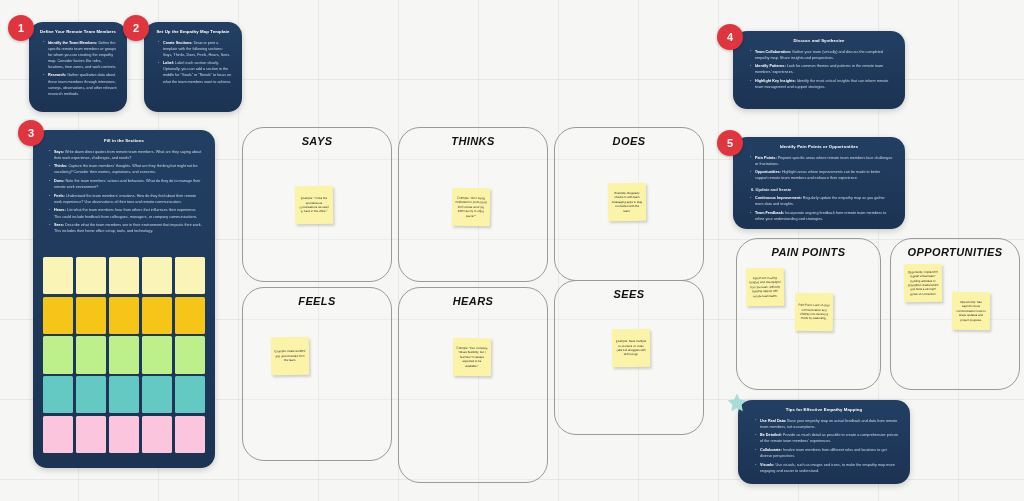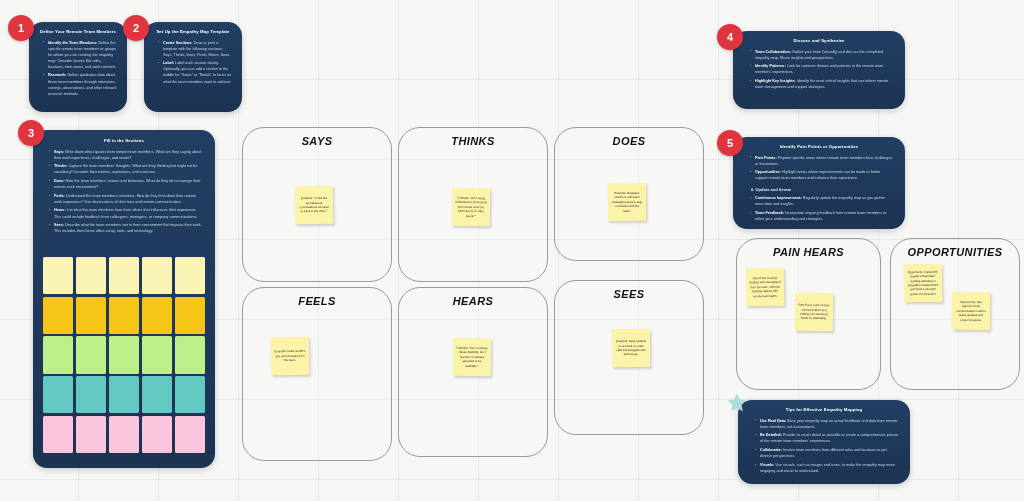--- a/index.html
+++ b/index.html
@@ -224,42 +224,42 @@
   <div class="frame" style="left:398px;top:127px;width:150px;height:155px;">
     <div class="frame-title">THINKS</div>
     <div class="note" style="left:53px;top:60px;width:38px;height:38px;transform:rotate(1deg);">Example: "Am I being evaluated for promotions and remote work the same as my in-office peers?"</div>
   </div>
 
   <div class="frame" style="left:242px;top:127px;width:150px;height:155px;">
     <div class="frame-title">SAYS</div>
     <div class="note" style="left:52px;top:58px;width:38px;height:38px;transform:rotate(-0.6deg);">Example: "I miss the spontaneous conversations we used to have in the office."</div>
   </div>
 
-  <div class="frame" style="left:554px;top:127px;width:150px;height:134px;">
+  <div class="frame" style="left:554px;top:127px;width:150px;height:154px;">
     <div class="frame-title">DOES</div>
     <div class="note" style="left:53px;top:55px;width:38px;height:38px;transform:rotate(-0.4deg);">Example: Regularly checks in with team messaging apps to stay connected with the team.</div>
   </div>
 
   <div class="frame" style="left:242px;top:287px;width:150px;height:174px;">
     <div class="frame-title">FEELS</div>
     <div class="note" style="left:28px;top:49px;width:38px;height:38px;transform:rotate(-0.8deg);">Example: Feels isolated and disconnected from the team.</div>
   </div>
 
-  <div class="frame" style="left:398px;top:287px;width:150px;height:170px;">
+  <div class="frame" style="left:398px;top:287px;width:150px;height:196px;">
     <div class="frame-title">HEARS</div>
     <div class="note" style="left:54px;top:50px;width:38px;height:38px;transform:rotate(0.6deg);">Example: "Our company values flexibility, but I feel like I'm always expected to be available."</div>
   </div>
 
   <div class="frame" style="left:554px;top:280px;width:150px;height:155px;">
     <div class="frame-title">SEES</div>
     <div class="note" style="left:57px;top:48px;width:38px;height:38px;transform:rotate(-0.5deg);">Example: Sees multiple co-workers on video calls but struggles with technology.</div>
   </div>
 
   <div class="frame" style="left:736px;top:238px;width:145px;height:152px;">
-    <div class="frame-title">PAIN HEARS</div>
+    <div class="frame-title">PAIN POINTS</div>
     <div class="note" style="left:9px;top:29px;width:38px;height:38px;transform:rotate(-1deg);">Pain Point: Feeling isolated and disengaged from the team; difficulty building rapport with remote teammates.</div>
     <div class="note" style="left:58px;top:54px;width:38px;height:38px;transform:rotate(0.8deg);">Pain Point: Lack of clear communication and visibility into decisions made by leadership.</div>
   </div>
 
   <div class="frame" style="left:890px;top:238px;width:130px;height:152px;">
     <div class="frame-title">OPPORTUNITIES</div>
     <div class="note" style="left:13px;top:25px;width:38px;height:38px;transform:rotate(-0.7deg);">Opportunity: Implement regular virtual team-building activities to strengthen relationships and build a stronger sense of connection.</div>
     <div class="note" style="left:61px;top:53px;width:38px;height:38px;transform:rotate(0.5deg);">Opportunity: Use asynchronous communication tools to share updates and project progress.</div>
   </div>
 

